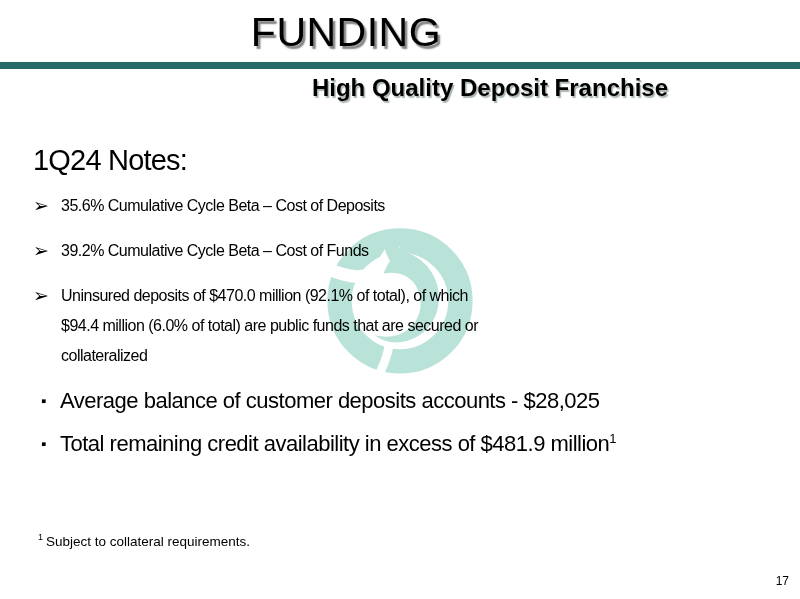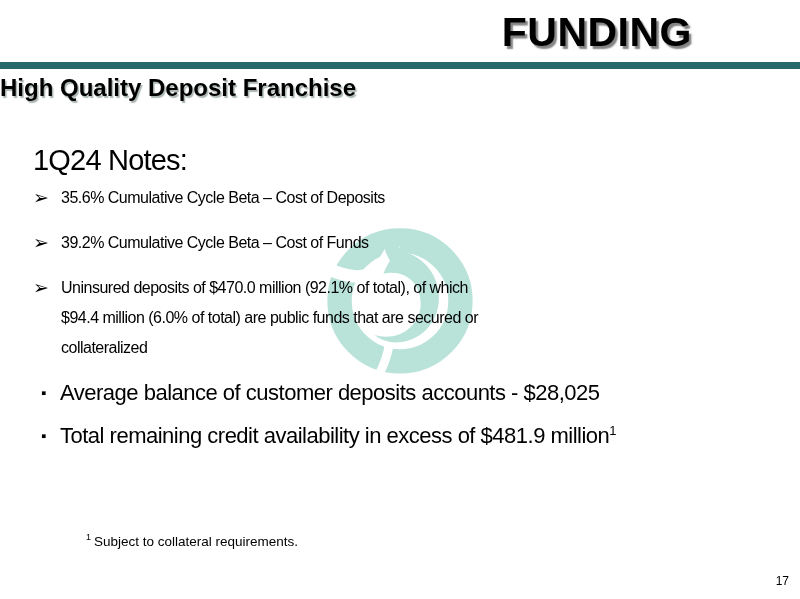--- a/index.html
+++ b/index.html
@@ -8,39 +8,39 @@
     position: relative;
     background: #ffffff;
     font-family: "Liberation Sans", "DejaVu Sans", sans-serif;
     color: #000000;
     overflow: hidden;
   }
 
   .slide-title {
     position: absolute;
     top: 11px; left: 0; width: 692px;
-    text-align: right;
+    text-align: center;
     font-size: 41px;
-    font-weight: bold;
+    font-weight: normal;
     line-height: 42px;
     letter-spacing: 0.5px;
     text-shadow: 2.5px 2.5px 1.5px rgba(90,90,90,0.75);
   }
 
   .divider {
     position: absolute;
     top: 62px; left: 0;
     width: 800px; height: 7px;
     background: #266a6a;
   }
 
   .slide-subtitle {
     position: absolute;
     top: 74px; left: 0; width: 668px;
-    text-align: left;
+    text-align: right;
     font-size: 24px;
     font-weight: bold;
     line-height: 27px;
     text-shadow: 1.5px 1.5px 1px rgba(100,120,115,0.55);
   }
 
   .watermark {
     position: absolute;
     left: 322px; top: 219px;
     width: 156px; height: 162px;
@@ -52,21 +52,21 @@
     left: 33px; top: 143px;
     width: 730px;
     z-index: 1;
   }
 
   .notes-heading {
     font-size: 29px;
     font-weight: normal;
     line-height: 34px;
     letter-spacing: -0.8px;
-    margin-bottom: 6px;
+    margin-bottom: 14px;
   }
 
   .bullet-row { display: flex; align-items: flex-start; margin-bottom: 15px; }
   .bullet-row .marker {
     flex: 0 0 28px;
     font-size: 19px;
     line-height: 30px;
   }
   .bullet-row .btext {
     font-size: 16px;
@@ -89,21 +89,20 @@
   }
 
   .btext sup { font-size: 13px; line-height: 0; vertical-align: super; }
 
   .footnote {
     position: absolute;
     left: 38px; top: 529px;
     font-size: 13.5px;
     line-height: 16px;
     z-index: 1;
-    margin-left: 48px;
   }
   .footnote .fn-marker {
     font-size: 9px;
     vertical-align: super;
     margin-right: 3px;
   }
 
   .page-number {
     position: absolute;
     right: 11px; bottom: 11px;

